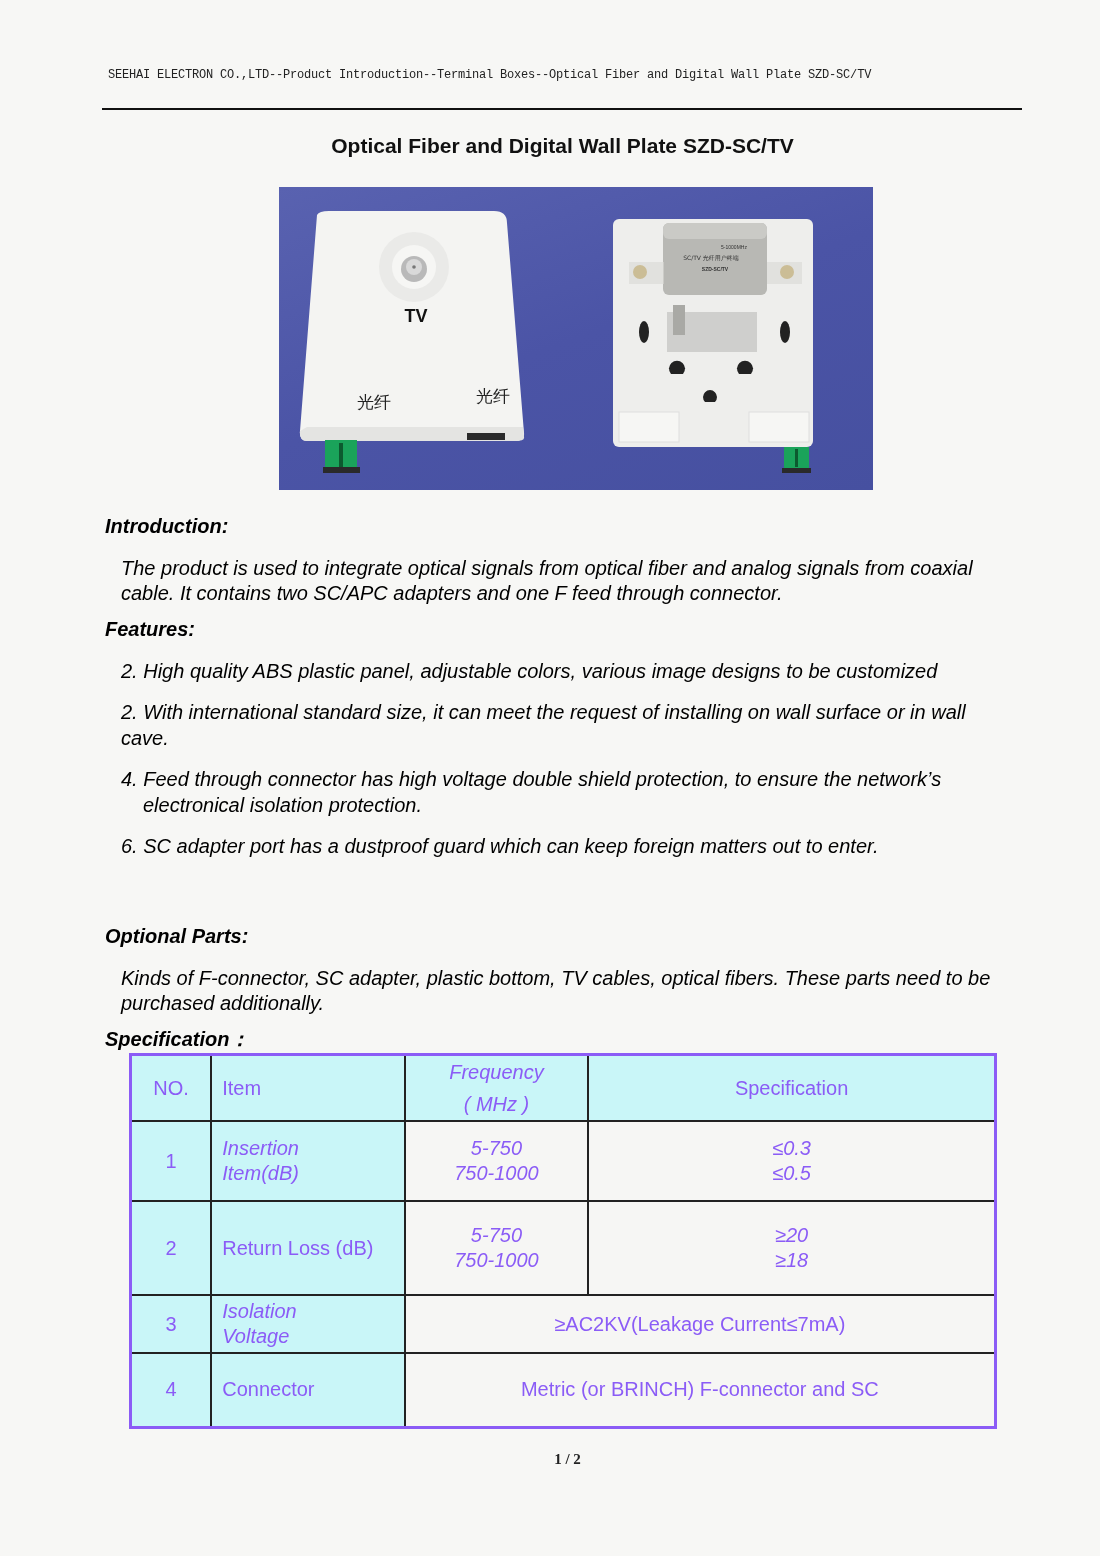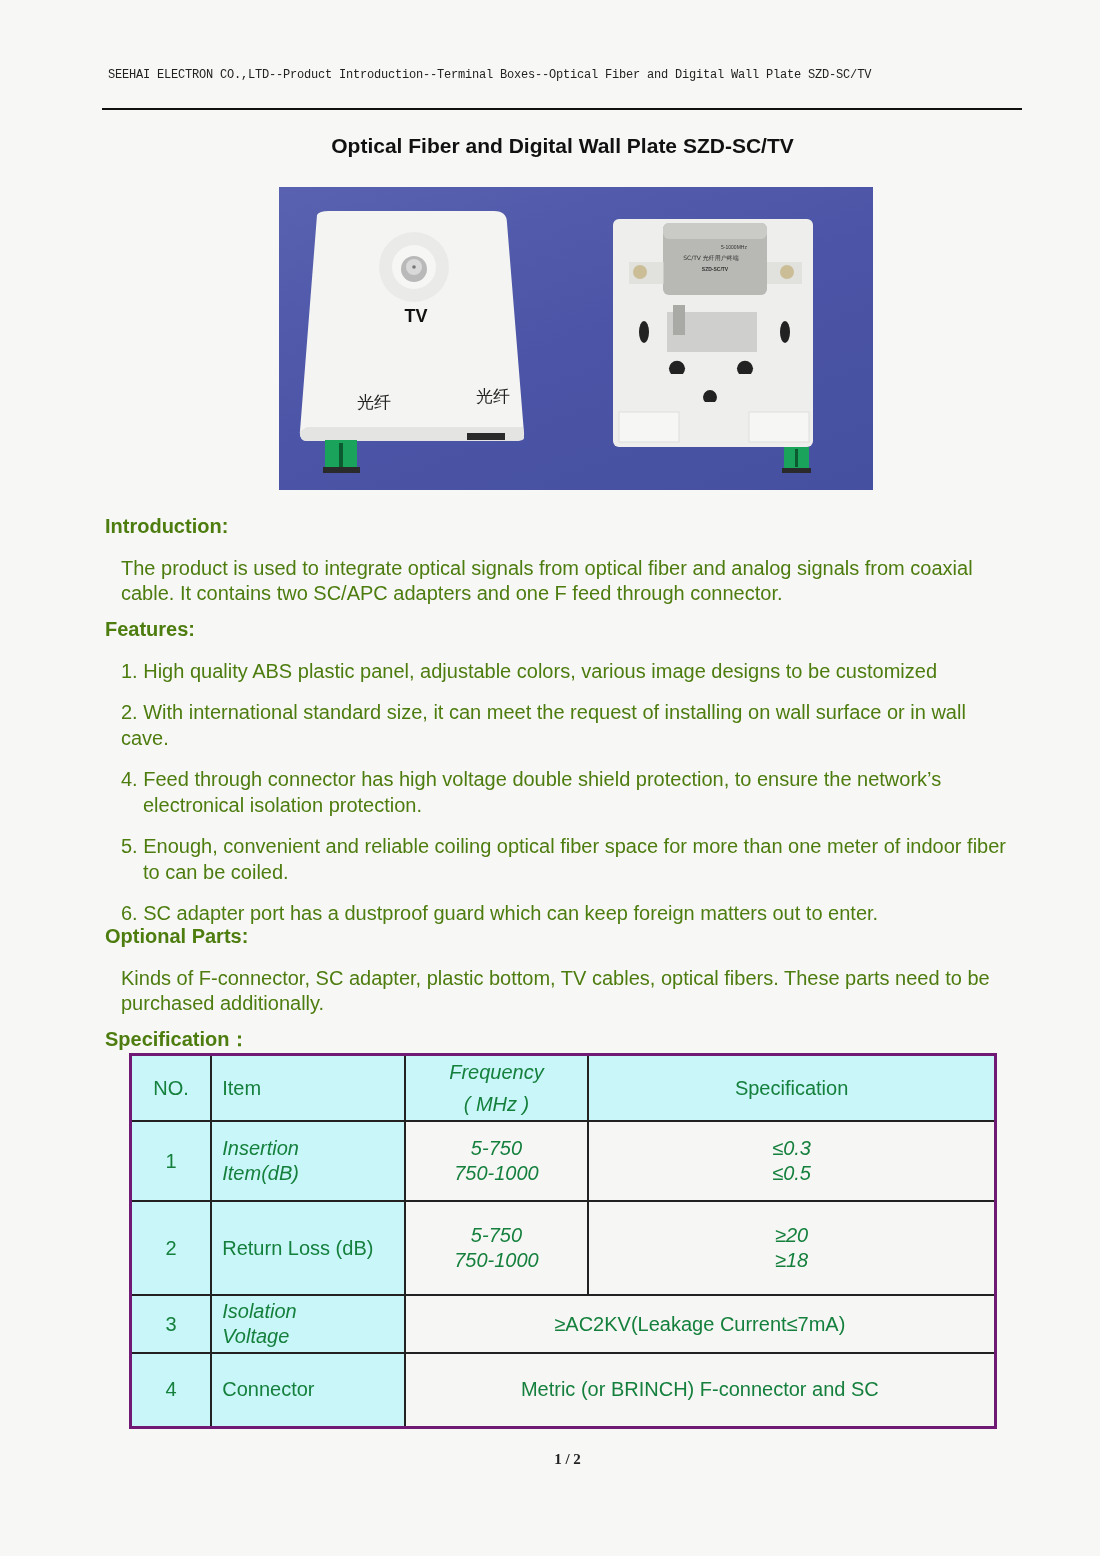--- a/index.html
+++ b/index.html
@@ -18,27 +18,27 @@
   }
   .doc-title {
     position: absolute; left: 0; width: 1125px; top: 134px; text-align: center;
     font-size: 21px; font-weight: bold; color: #111;
   }
   .photo {
     position: absolute; left: 279px; top: 187px; width: 594px; height: 303px;
     background: linear-gradient(160deg, #5962b0 0%, #4b54a6 50%, #4650a0 100%);
     overflow: hidden;
   }
-  .section { position: absolute; left: 105px; width: 925px; font-size: 20px; line-height: 25.5px; color: #4d7c0f; }
+  .section { position: absolute; left: 105px; width: 925px; font-size: 20px; line-height: 25.5px; color: #000000; font-style: italic; }
   .section h2 { margin: 0; font-size: 20px; font-weight: bold; line-height: 25.5px; }
   .section p { margin: 16px; }
   .feature { padding-left: 22px; text-indent: -22px; }
   .spec-table {
     position: absolute; left: 129px; top: 1053px; width: 868px;
-    border-collapse: collapse; border: 3px solid #701a75; font-size: 20px; color: #15803d;
+    border-collapse: collapse; border: 3px solid #8b5cf6; font-size: 20px; color: #8b5cf6;
   }
   .spec-table td, .spec-table th { border: 2px solid #222; padding: 0; font-weight: normal; }
   .cyan { background: #c9f6f8; }
   .light { background: #f6f6f4; }
   .c { text-align: center; }
   .l { text-align: left; padding-left: 10px !important; }
   .ml { line-height: 25px; font-style: italic; }
   .page-num {
     position: absolute; left: 0; width: 1135px; top: 1451px; text-align: center;
     font-family: "Liberation Serif", serif; font-weight: bold; font-size: 15px; color: #222;
@@ -99,24 +99,23 @@
   </svg>
 </div>
 
 <div class="section" style="top:514px;">
   <h2>Introduction:</h2>
   <p>The product is used to integrate optical signals from optical fiber and analog signals from coaxial cable. It contains two SC/APC adapters and one F feed through connector.</p>
 </div>
 
 <div class="section" style="top:617px;">
   <h2>Features:</h2>
-  <p class="feature">1. High quality ABS plastic panel, adjustable colors, various image designs to be customized</p>
+  <p class="feature">2. High quality ABS plastic panel, adjustable colors, various image designs to be customized</p>
   <p class="feature" style="padding-left:0;text-indent:0;">2. With international standard size, it can meet the request of installing on wall surface or in wall cave.</p>
   <p class="feature">4. Feed through connector has high voltage double shield protection, to ensure the network’s electronical isolation protection.</p>
-  <p class="feature">5. Enough, convenient and reliable coiling optical fiber space for more than one meter of indoor fiber to can be coiled.</p>
   <p class="feature">6. SC adapter port has a dustproof guard which can keep foreign matters out to enter.</p>
 </div>
 
 <div class="section" style="top:924px;">
   <h2>Optional Parts:</h2>
   <p>Kinds of F-connector, SC adapter, plastic bottom, TV cables, optical fibers. These parts need to be purchased additionally.</p>
 </div>
 
 <div class="section" style="top:1027px;">
   <h2>Specification：</h2>

